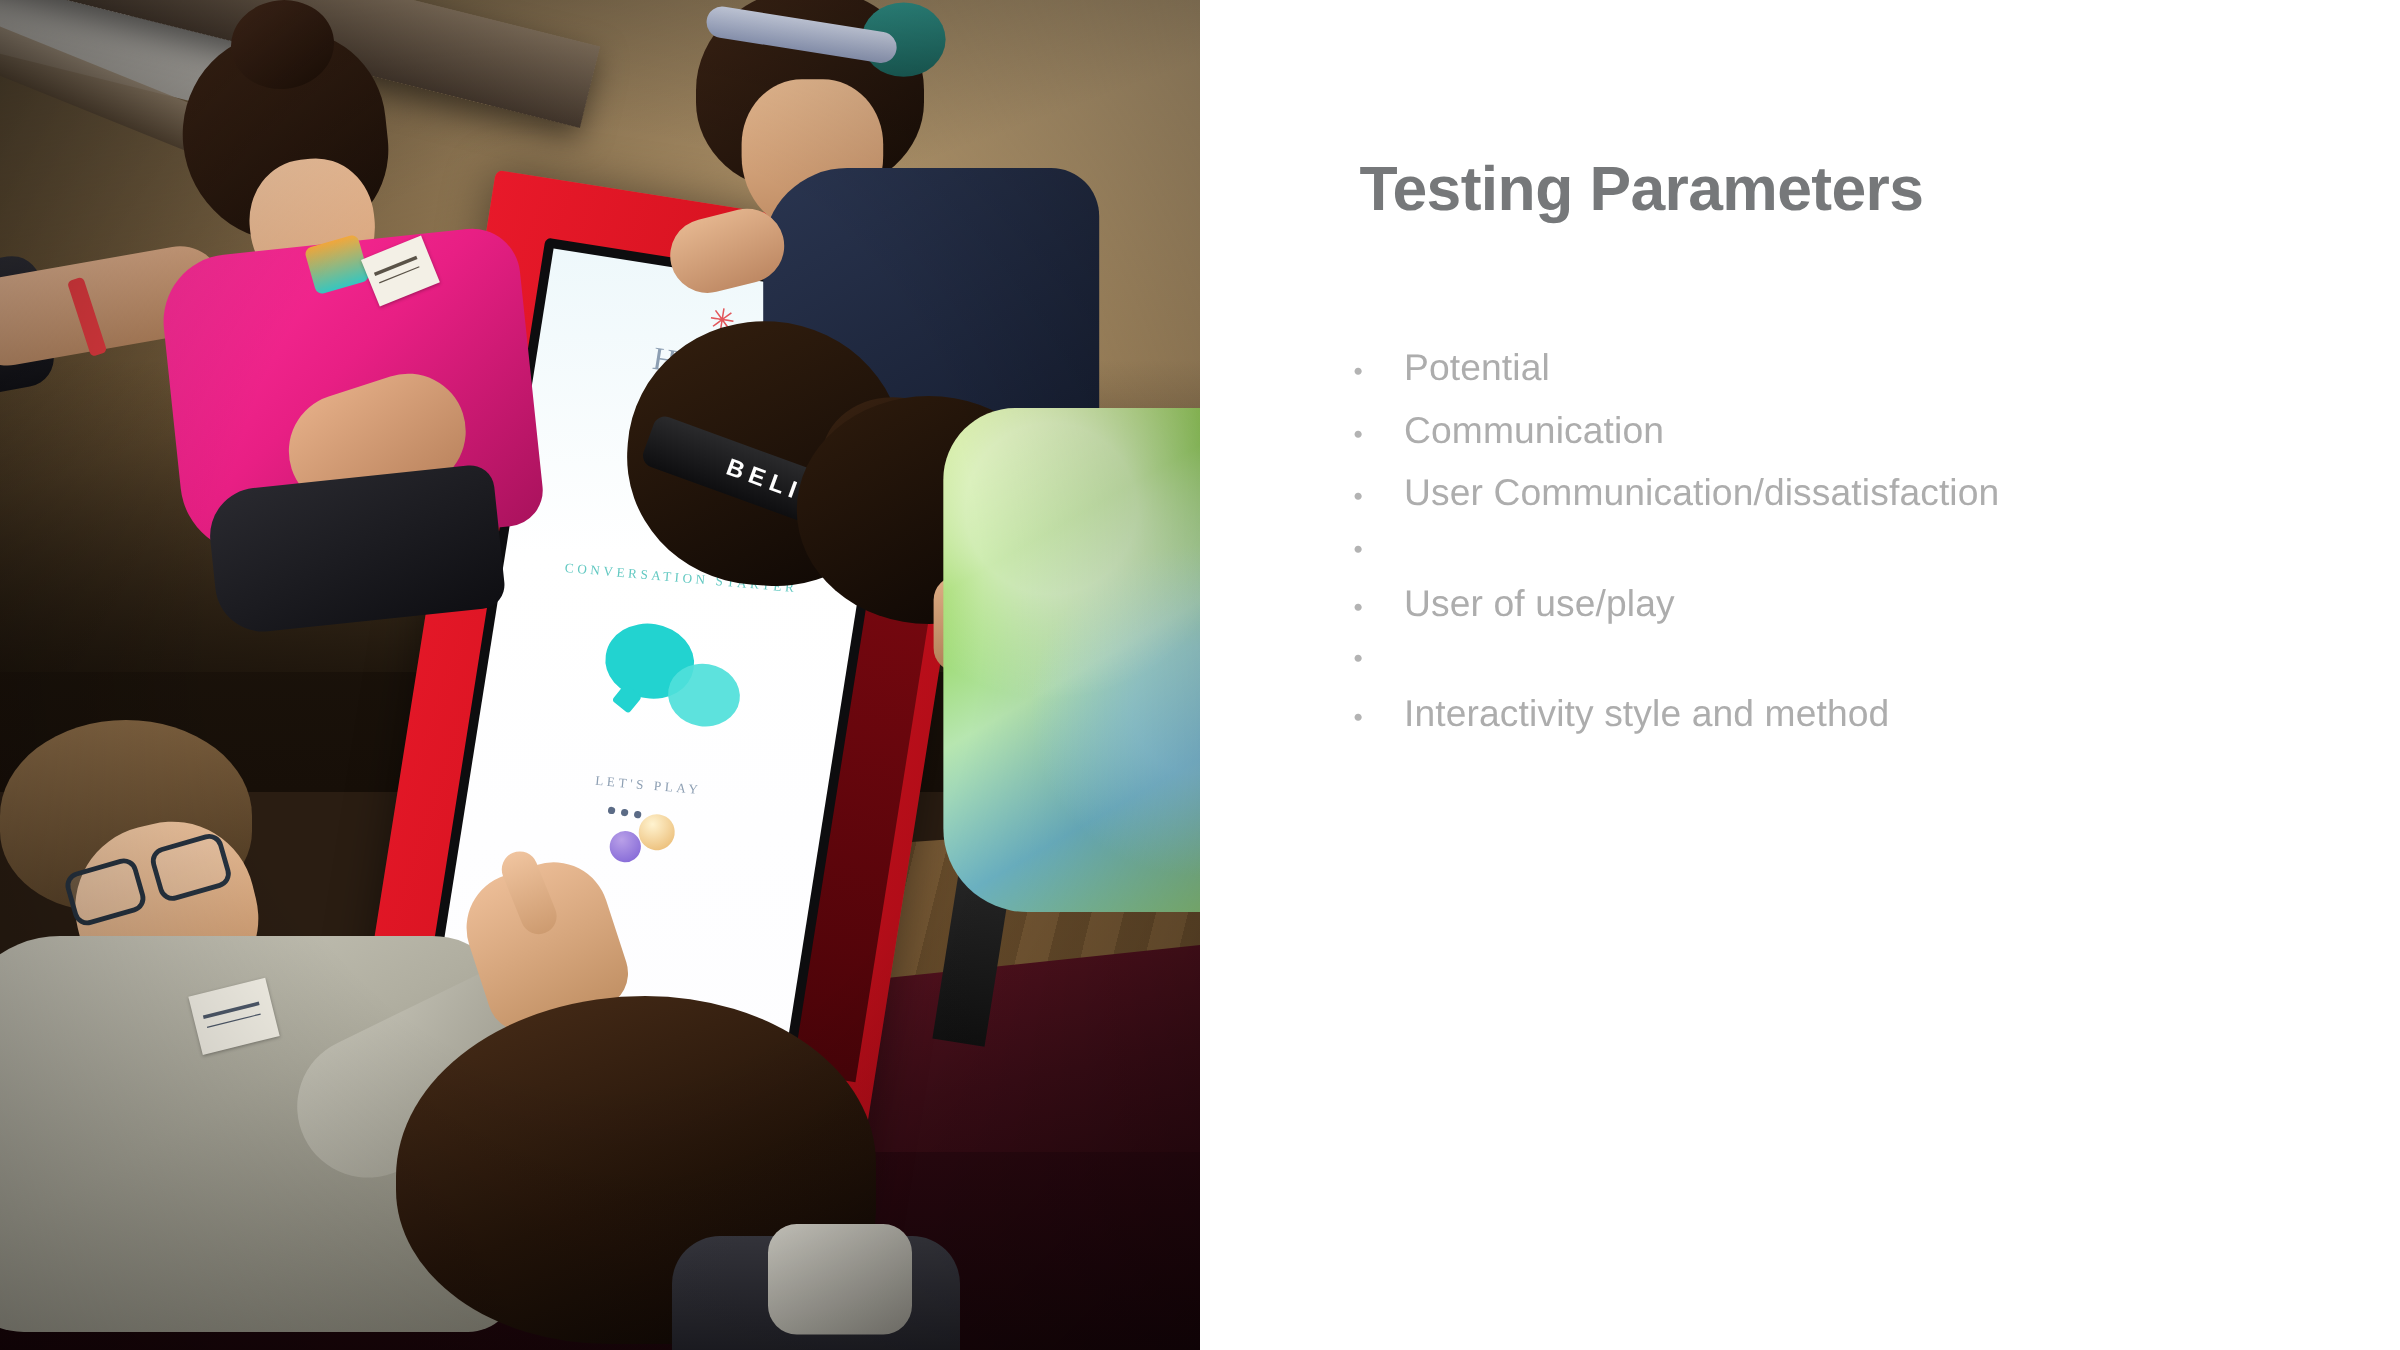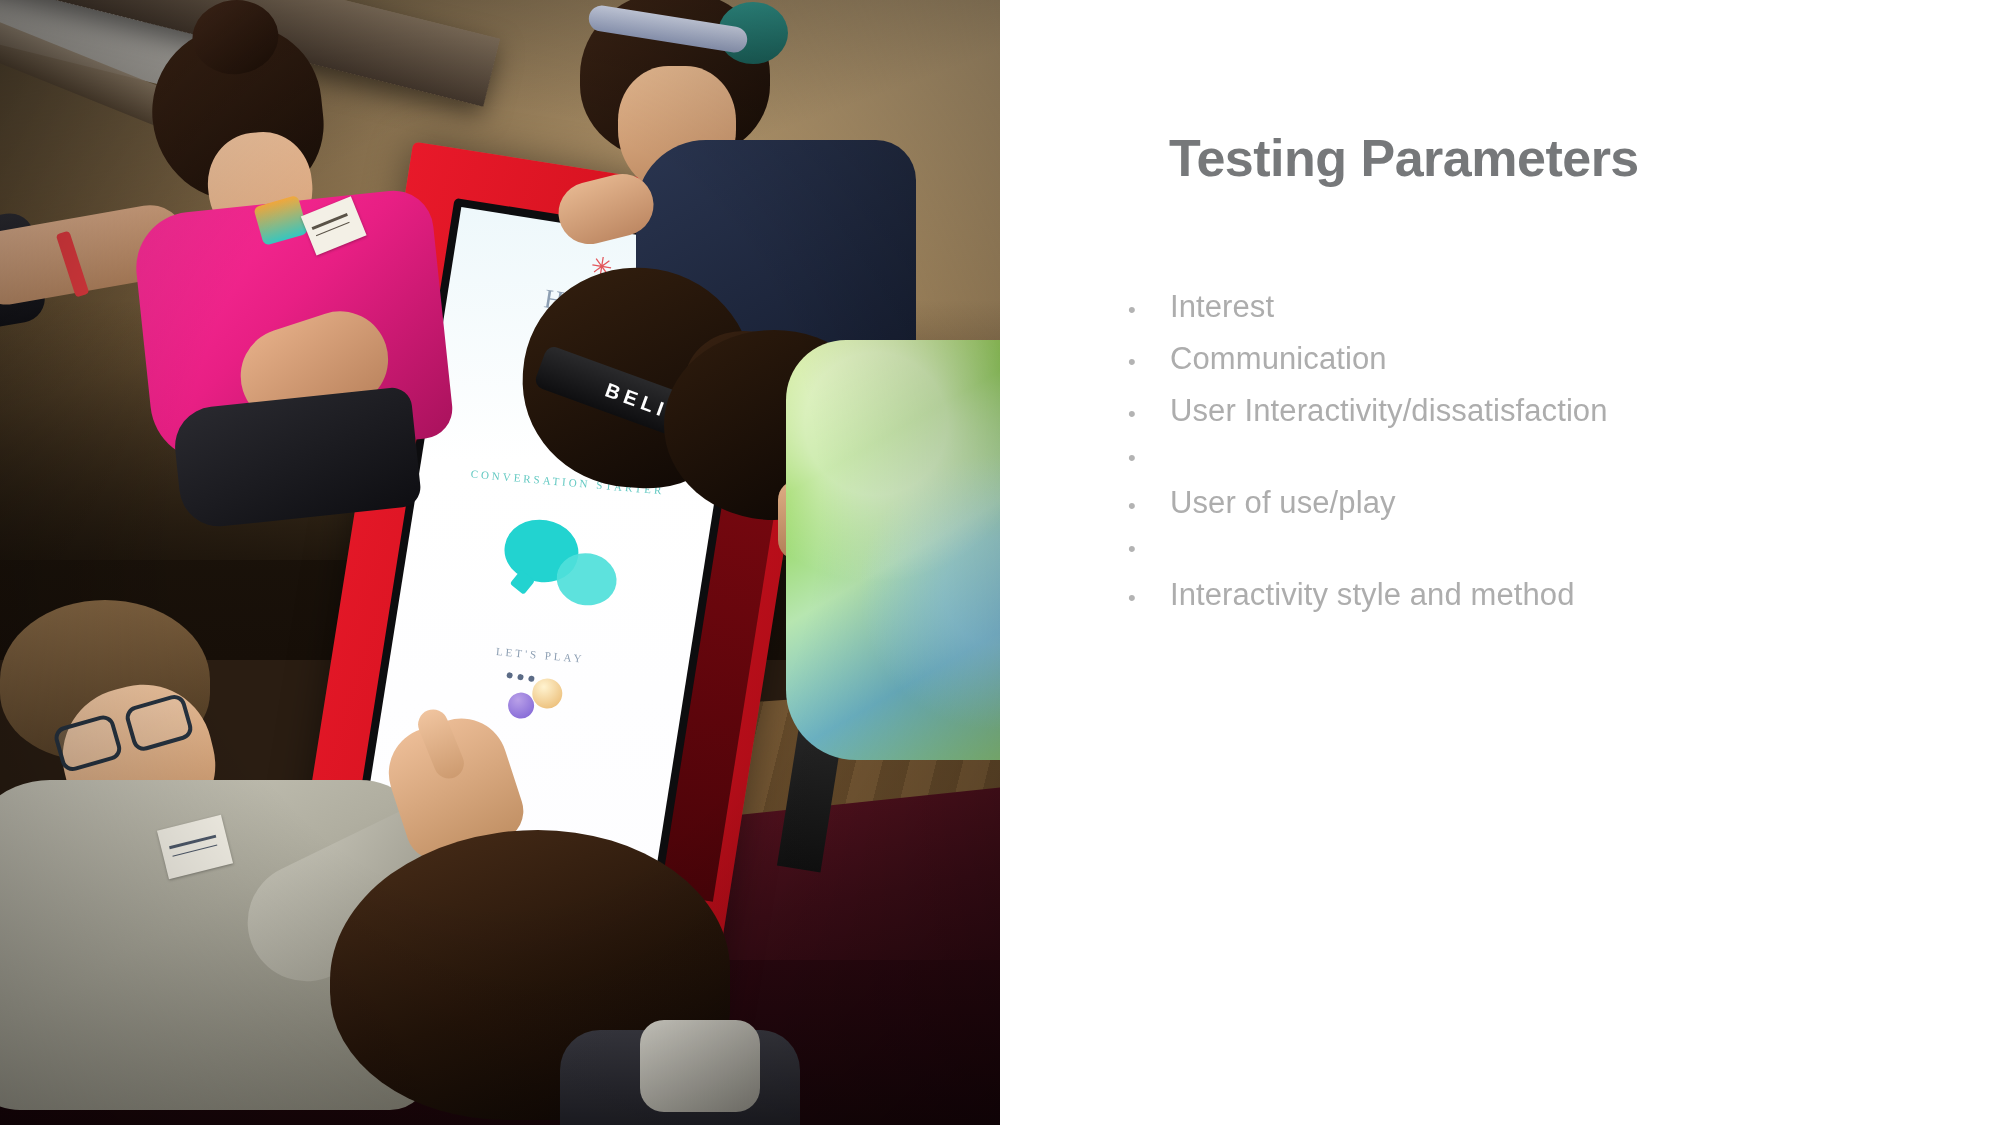--- a/index.html
+++ b/index.html
@@ -204,21 +204,21 @@
   .k6 .shoe { position:absolute; left:310px; top:190px; width:120px; height:92px;
     border-radius:24px; background:linear-gradient(150deg,#d8d6cd,#8b8981); }
 
   .vig { position:absolute; inset:0; pointer-events:none;
     background:radial-gradient(ellipse at 50% 45%, rgba(0,0,0,0) 45%, rgba(0,0,0,.38) 100%); }
 
   
   .panel { position:absolute; left:1000px; top:0; width:1000px; height:1125px;
     background:#ffffff; }
   .title { position:absolute; left:133px; top:128px; font-size:52px; font-weight:bold;
-    color:#76787a; letter-spacing:-.5px;margin-left:36px; }
+    color:#76787a; letter-spacing:-.5px; }
   .bullets { position:absolute; left:128px; top:290px; width:760px;
     list-style:none; }
   .bullets li { display:flex; align-items:baseline; margin-bottom:17.5px; }
   .bullets li .dot { flex:0 0 42px; color:#b3b3b3; font-size:22px; line-height:1; }
   .bullets li .txt { font-size:31px; color:#adadad; line-height:1.12; letter-spacing:.1px; }
 </style>
 </head>
 <body>
 
 <div class="slide">
@@ -323,29 +323,29 @@
     </div>
 
     <div class="vig"></div>
   </div>
 
   <div class="panel">
     <div class="title">Testing Parameters</div>
     <ul class="bullets">
       <li>
         <span class="dot">•</span>
-        <span class="txt">Interest</span>
+        <span class="txt">Potential</span>
       </li>
       <li>
         <span class="dot">•</span>
         <span class="txt">Communication</span>
       </li>
       <li>
         <span class="dot">•</span>
-        <span class="txt">User Interactivity/dissatisfaction</span>
+        <span class="txt">User Communication/dissatisfaction</span>
       </li>
       <li>
         <span class="dot">•</span>
       </li>
       <li>
         <span class="dot">•</span>
         <span class="txt">User of use/play</span>
       </li>
       <li>
         <span class="dot">•</span>

